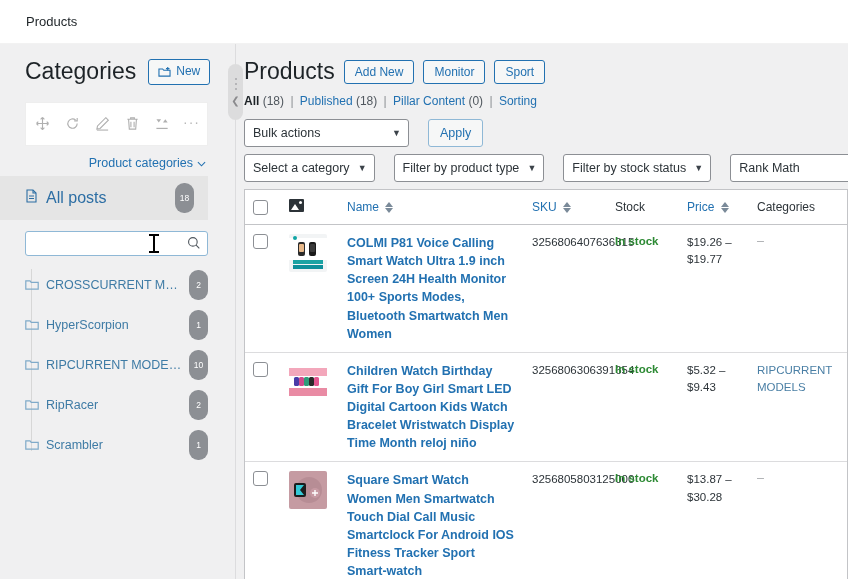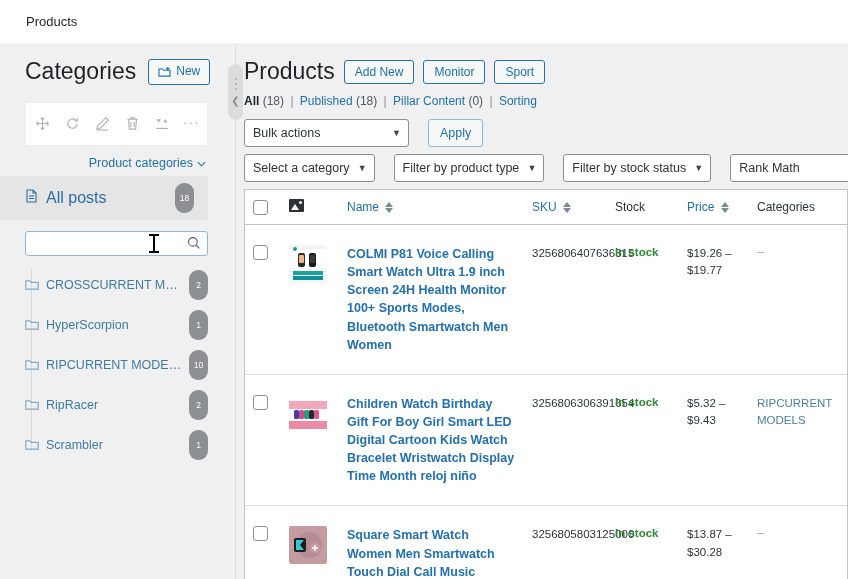--- a/index.html
+++ b/index.html
@@ -339,21 +339,21 @@
   table.wp th.sortable span.lbl { color: #2271b1; cursor: pointer; }
   table.wp th .sorticon {
     display: inline-flex;
     flex-direction: column;
     gap: 1px;
     vertical-align: middle;
     margin-left: 3px;
     cursor: pointer;
   }
   table.wp td {
-    padding: 20px 8px;
+    padding: 9px 8px;
     font-size: 12.5px;
     vertical-align: top;
     border-bottom: 1px solid #dcdcde;
   }
   .cb {
     width: 15px; height: 15px;
     border: 1px solid #8c8f94;
     border-radius: 3px;
     background: #fff;
     display: block;

